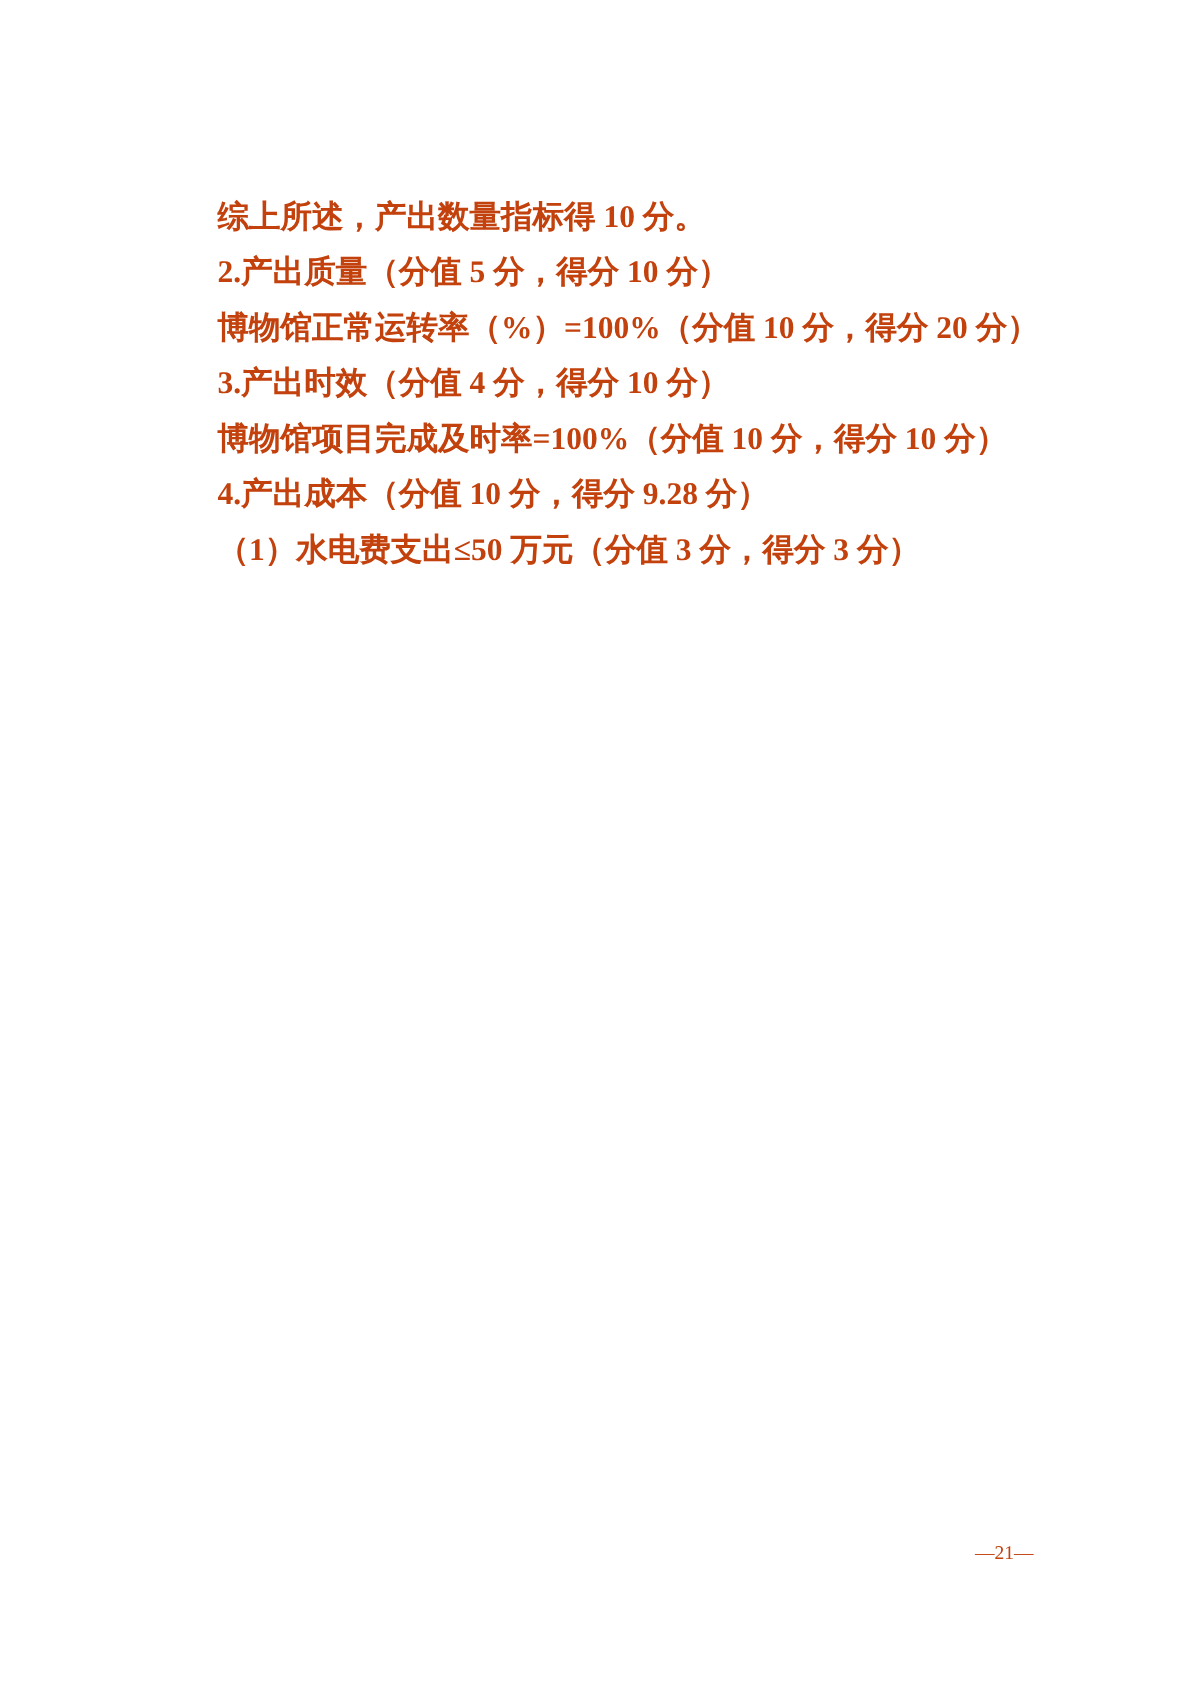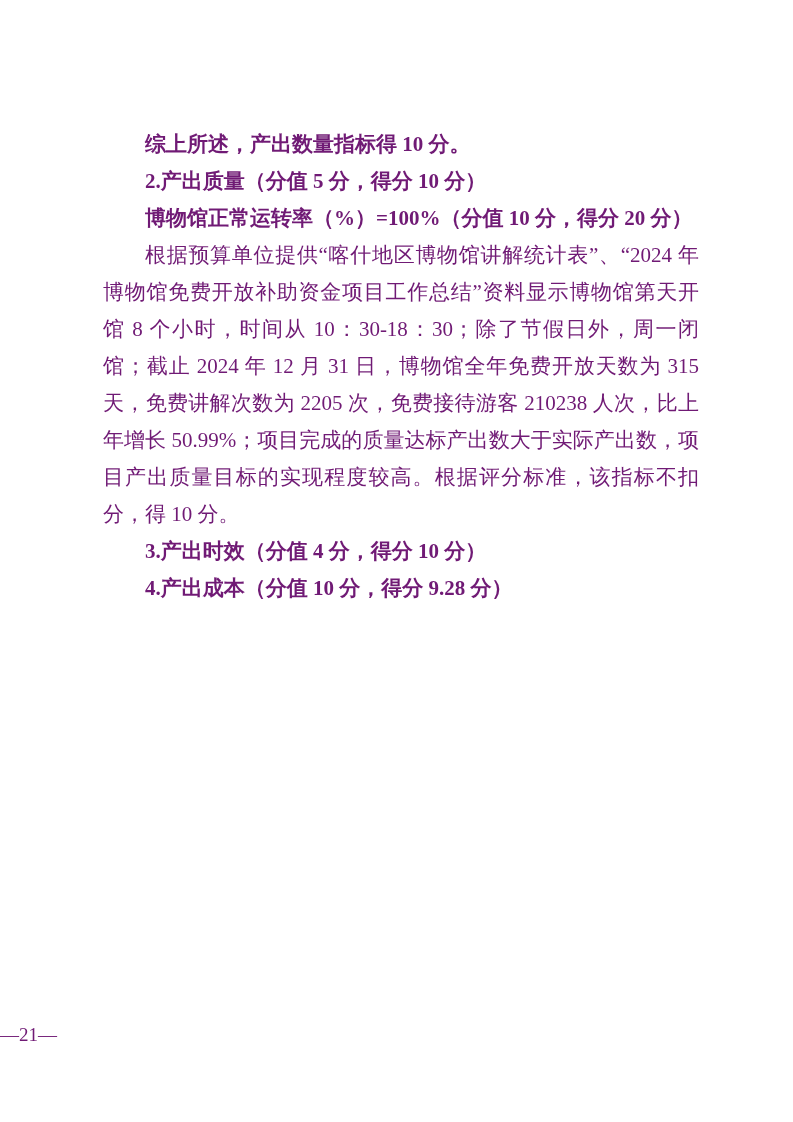--- a/index.html
+++ b/index.html
@@ -5,21 +5,21 @@
   html, body {
     margin: 0;
     padding: 0;
     background: #ffffff;
   }
   .page {
     position: relative;
     width: 793px;
     height: 1122px;
     background: #ffffff;
-    color: #701a75;
+    color: #c2410c;
     font-family: "Liberation Serif", "DejaVu Serif", serif;
     overflow: hidden;
   }
   .content {
     position: absolute;
     left: 103px;
     top: 126px;
     width: 596px;
   }
   .para {
@@ -32,35 +32,36 @@
     word-break: break-all;
   }
   .para.bold {
     font-weight: bold;
   }
   .footer {
     position: absolute;
     top: 1022px;
     left: 0;
     width: 699px;
-    text-align: left;
-    font-size: 19px;
+    text-align: right;
+    font-size: 13px;
     line-height: 26px;
     padding-right: 10px;
     box-sizing: border-box;
   }
 </style>
 </head>
 <body>
 
 <div class="page">
   <div class="content">
     <p class="para bold">综上所述，产出数量指标得 10 分。</p>
     <p class="para bold">2.产出质量（分值 5 分，得分 10 分）</p>
     <p class="para bold">博物馆正常运转率（%）=100%（分值 10 分，得分 20 分）</p>
-    <p class="para">根据预算单位提供“喀什地区博物馆讲解统计表”、“2024 年博物馆免费开放补助资金项目工作总结”资料显示博物馆第天开馆 8 个小时，时间从 10：30-18：30；除了节假日外，周一闭馆；截止 2024 年 12 月 31 日，博物馆全年免费开放天数为 315 天，免费讲解次数为 2205 次，免费接待游客 210238 人次，比上年增长 50.99%；项目完成的质量达标产出数大于实际产出数，项目产出质量目标的实现程度较高。根据评分标准，该指标不扣分，得 10 分。</p>
     <p class="para bold">3.产出时效（分值 4 分，得分 10 分）</p>
+    <p class="para bold">博物馆项目完成及时率=100%（分值 10 分，得分 10 分）</p>
     <p class="para bold">4.产出成本（分值 10 分，得分 9.28 分）</p>
+    <p class="para bold">（1）水电费支出≤50 万元（分值 3 分，得分 3 分）</p>
   </div>
   <div class="footer">
     <span>—21—</span>
   </div>
 </div>
 
 </body></html>

